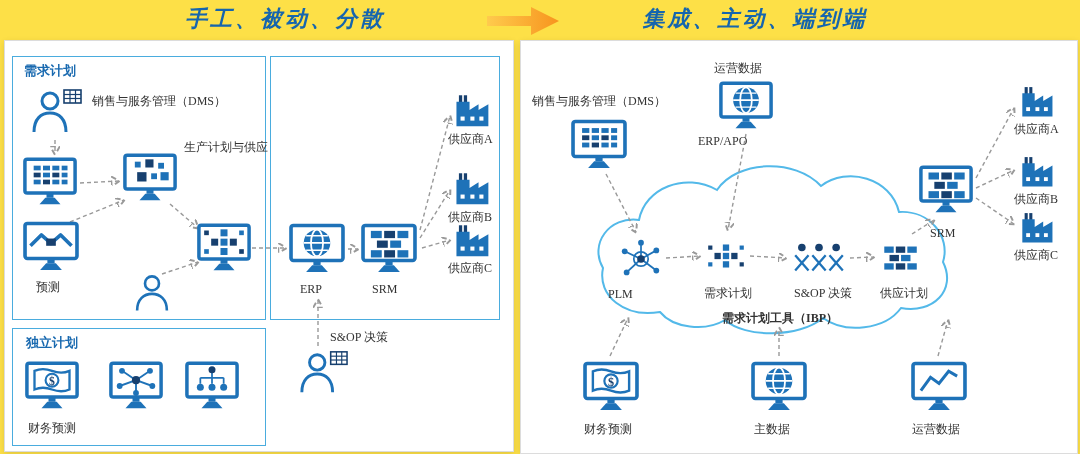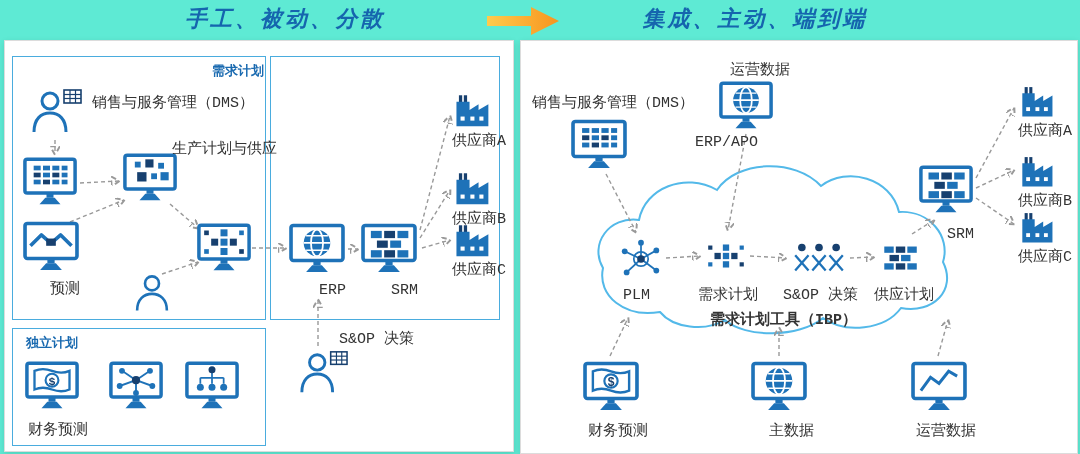--- a/index.html
+++ b/index.html
@@ -1,24 +1,24 @@
 <!DOCTYPE html>
 <html><head>
 <meta charset="utf-8">
 <style>
   html,body{margin:0;padding:0;background:#f4f4f4;}
-  .stage{position:relative;width:1080px;height:454px;background:#5eead4;overflow:hidden;
-         font-family:Liberation Mono, monospace;}
+  .stage{position:relative;width:1080px;height:454px;background:#fde047;overflow:hidden;
+         font-family:Liberation Serif, serif;}
   .title{position:absolute;font-size:22px;font-weight:bold;font-style:italic;color:#1565AE;
          text-align:center;letter-spacing:3px;white-space:nowrap;}
   .panel{position:absolute;background:#fff;border:1px solid #dcdcdc;box-shadow:0 2px 6px rgba(0,0,0,.12);}
   .box{position:absolute;border:1px solid #4AACDE;background:#fff;}
   .box-title{position:absolute;font-size:13px;font-weight:bold;color:#1A6AB0;z-index:6;white-space:nowrap;}
-  .tc{text-align:right;}
-  .lbl{position:absolute;font-size:15px;color:#333;white-space:nowrap;z-index:6;}
+  .tc{text-align:left;padding-left:12px;}
+  .lbl{position:absolute;font-size:12px;color:#333;white-space:nowrap;z-index:6;}
   .lbl.b{font-weight:bold;}
   .ic{position:absolute;color:#1E72B8;z-index:5;}
   .arrows{position:absolute;z-index:4;pointer-events:none;}
   .arrows path{fill:none;stroke:#999;stroke-width:1.4;stroke-dasharray:4 3;}
   .cloud{position:absolute;z-index:1;}
   .bigarrow{position:absolute;z-index:2;}
 </style>
 </head>
 <body>
 

